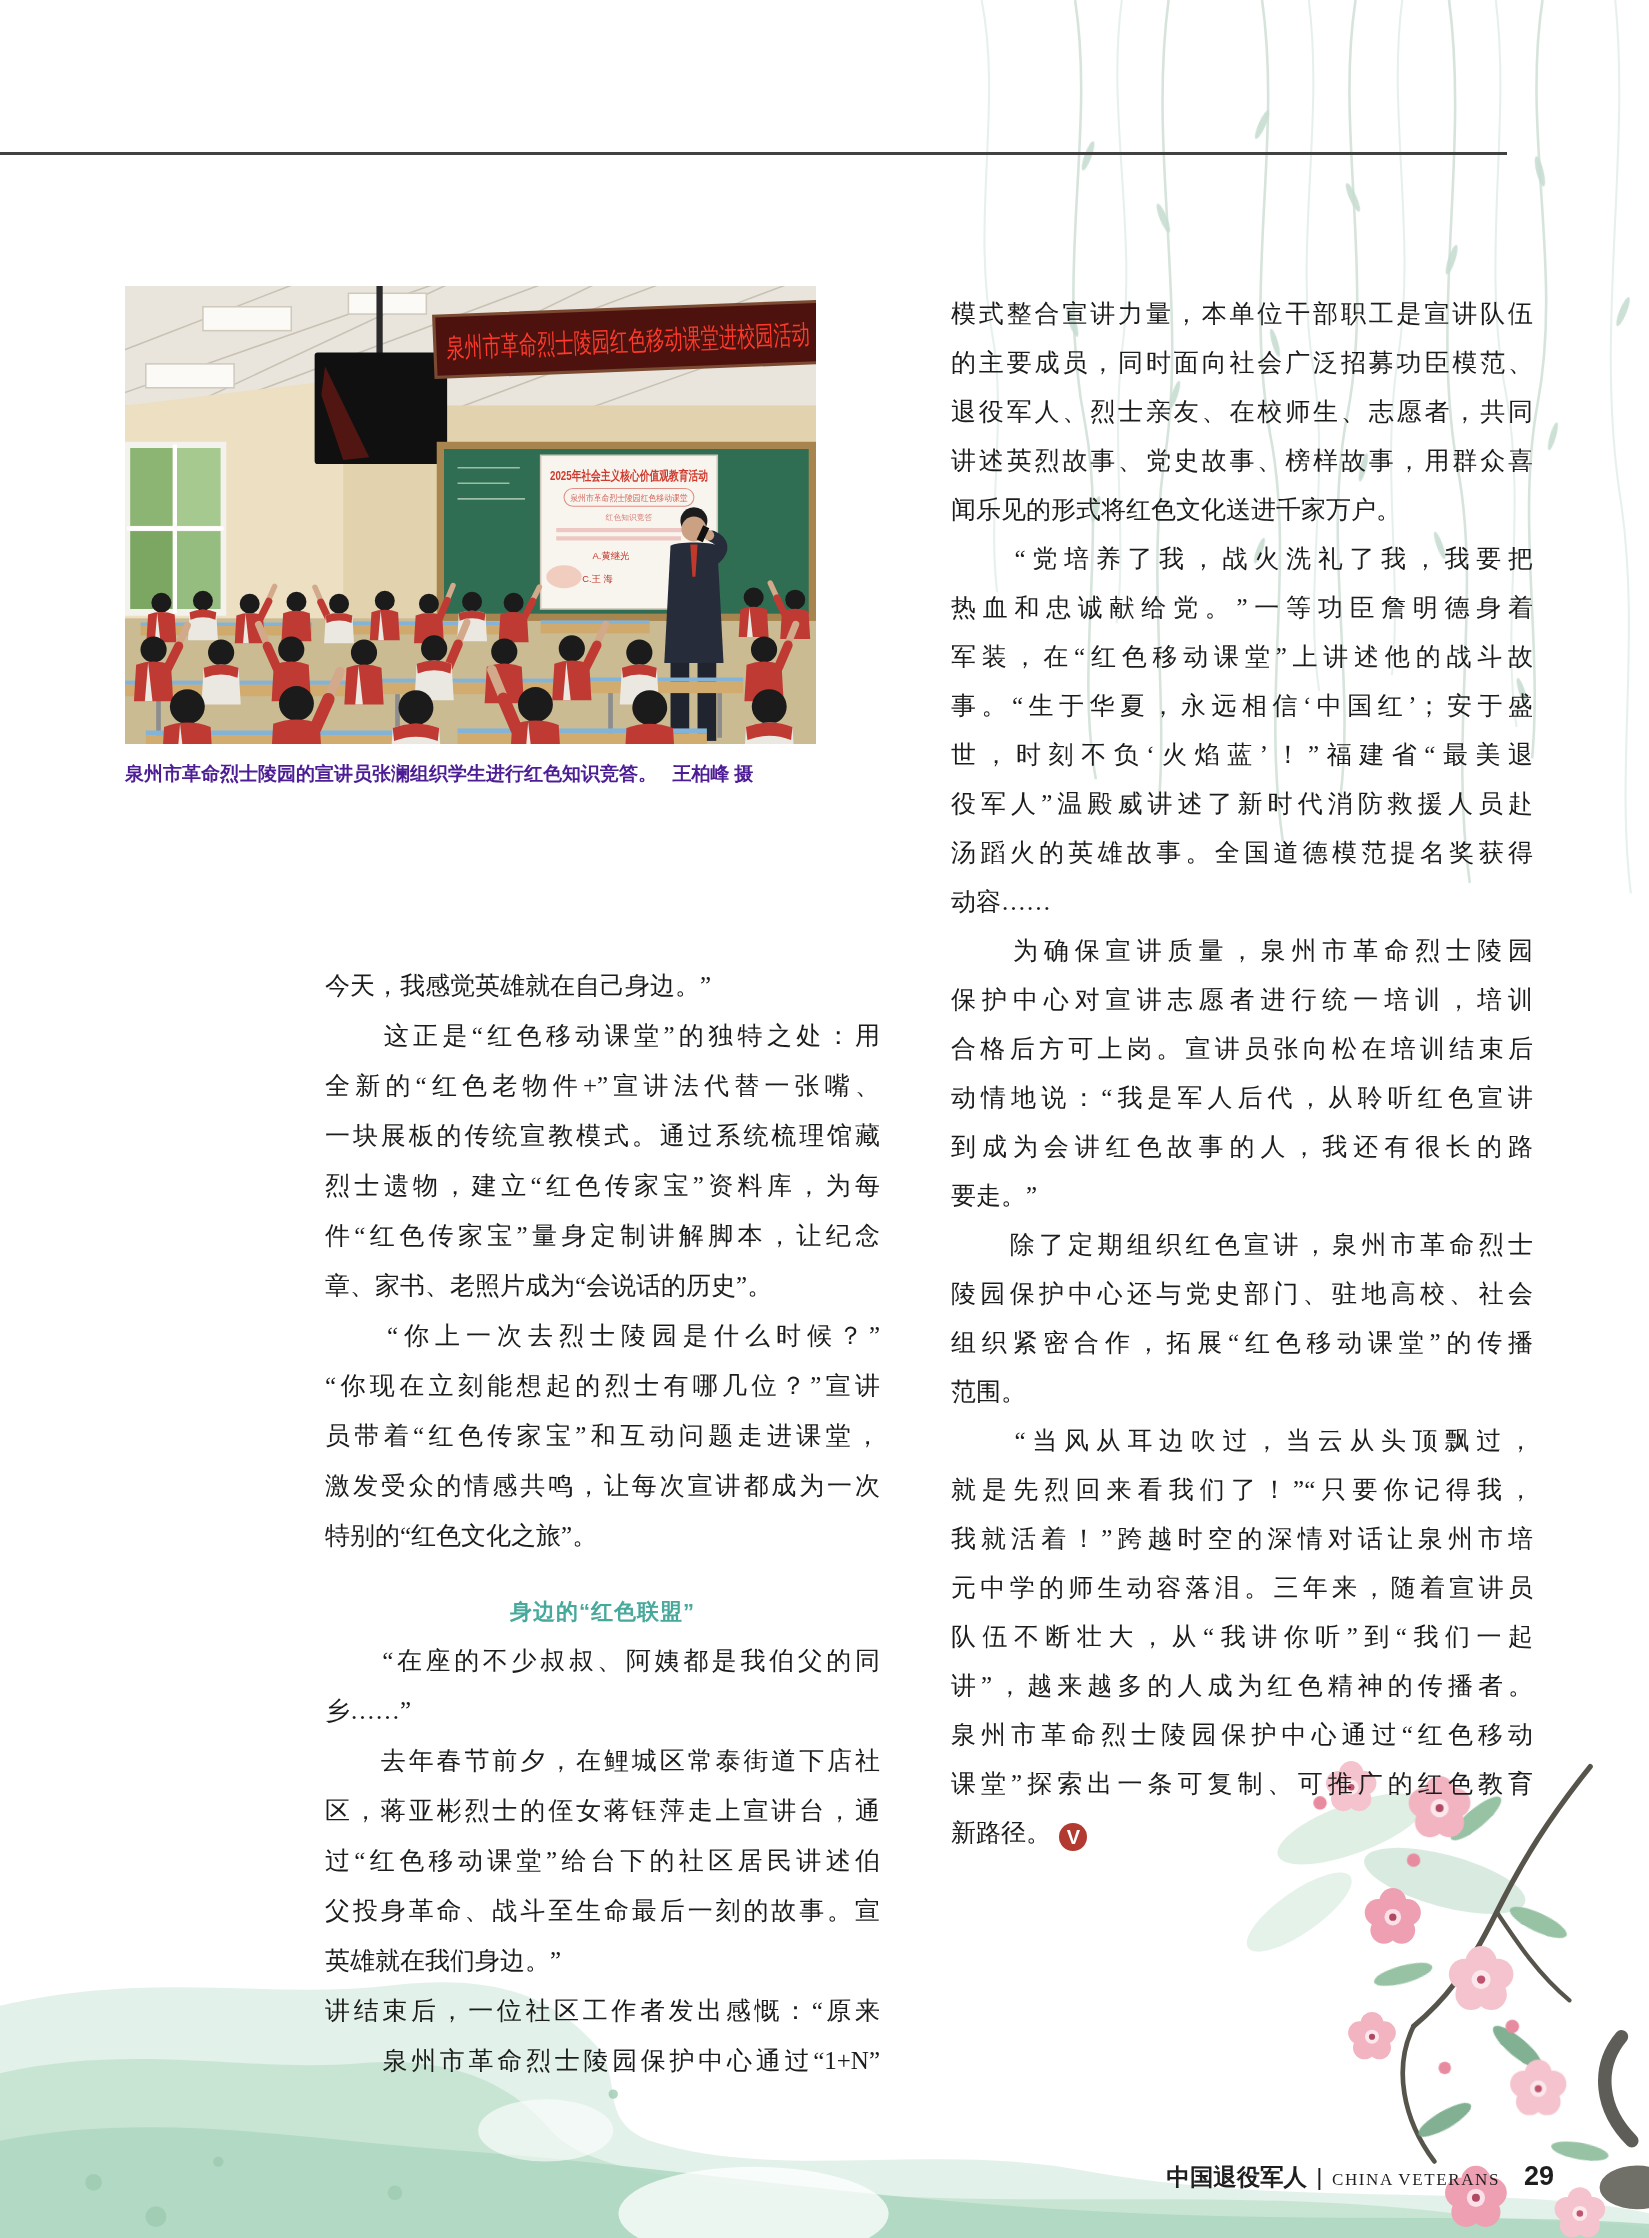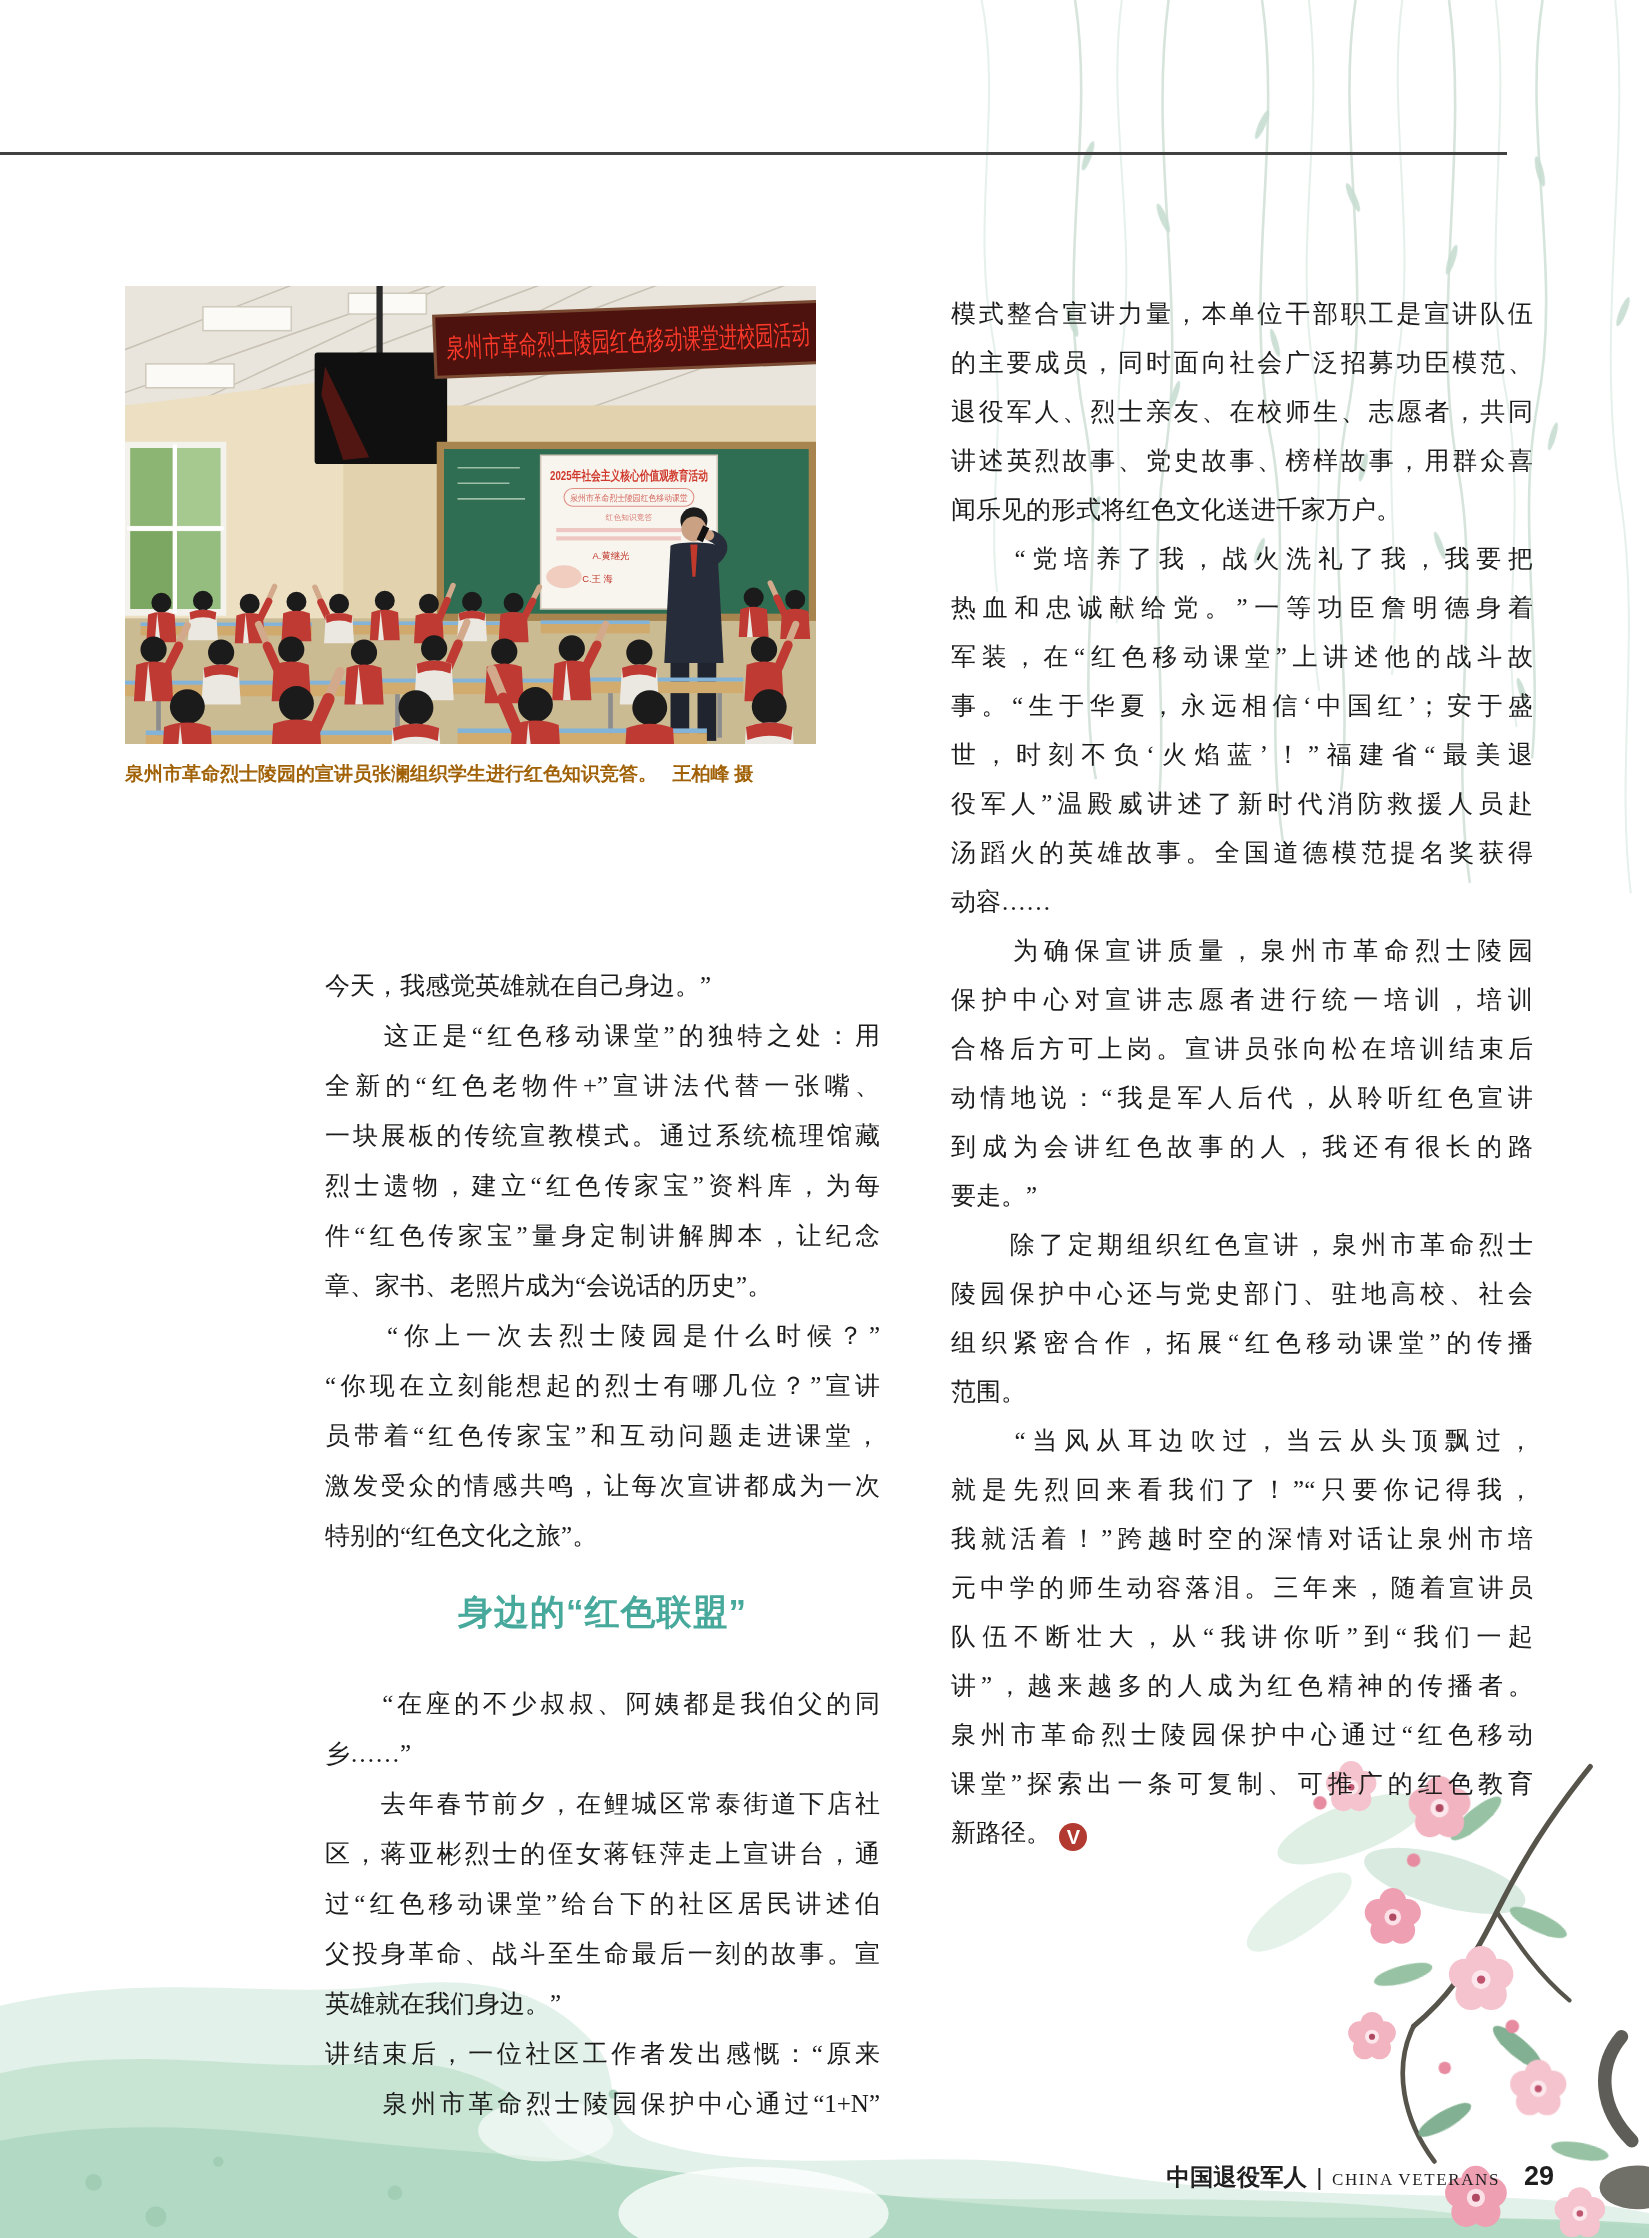--- a/index.html
+++ b/index.html
@@ -13,34 +13,34 @@
   
   .rule-top{left:0;top:152px;width:1507px;height:2.6px;background:#414141;}
   
   .deco-willow{left:805px;top:0;width:844px;height:909px;z-index:0;}
   .deco-wash{left:0;top:1850px;width:1650px;height:389px;z-index:0;}
   .deco-blossom{left:1081px;top:1756px;width:569px;height:483px;z-index:1;}
   
   .photo{left:125px;top:286px;width:691px;height:458px;z-index:2;background:#e9e5dc;}
   .photo svg{display:block;width:100%;height:100%;}
   .caption{left:125px;top:760px;width:696px;z-index:2;
-    font-size:19px;font-weight:bold;color:#a16207;line-height:27px;}
+    font-size:19px;font-weight:bold;color:#4c1d95;line-height:27px;}
   .caption .credit{margin-left:15.6px;}
   
   .col{z-index:2;}
   .col-left{left:325px;top:961px;width:555px;}
   .col-right{left:951px;top:289px;width:582px;}
   .tline{font-size:25px;white-space:normal;}
   .col-left .tline{height:50px;line-height:50px;}
   .col-right .tline{height:49px;line-height:49px;}
   .tline.just{text-align:justify;text-align-last:justify;text-justify:inter-character;}
   .col-heading{
-    margin-top:27px;margin-bottom:43px;height:48px;line-height:48px;
+    margin-top:27px;height:48px;line-height:48px;
     text-align:center;font-family:"Liberation Sans","DejaVu Sans",sans-serif;
-    font-weight:bold;font-size:35px;color:#47a99b;letter-spacing:1px;
+    font-weight:bold;font-size:22px;color:#47a99b;letter-spacing:1px;
   }
   .endmark{
     display:inline-block;width:28px;height:28px;border-radius:50%;
     background:#b23a30;color:#ffffff;text-align:center;line-height:28px;
     font-family:"Liberation Sans","DejaVu Sans",sans-serif;font-weight:bold;font-size:20px;
     margin-left:8.3px;vertical-align:-3.1px;
   }
   
   .footer{right:96px;top:2161px;z-index:3;display:flex;align-items:baseline;color:#1e1e1e;}
   .footer .cn{font-family:Liberation Sans, sans-serif;font-weight:bold;font-size:23.4px;}

